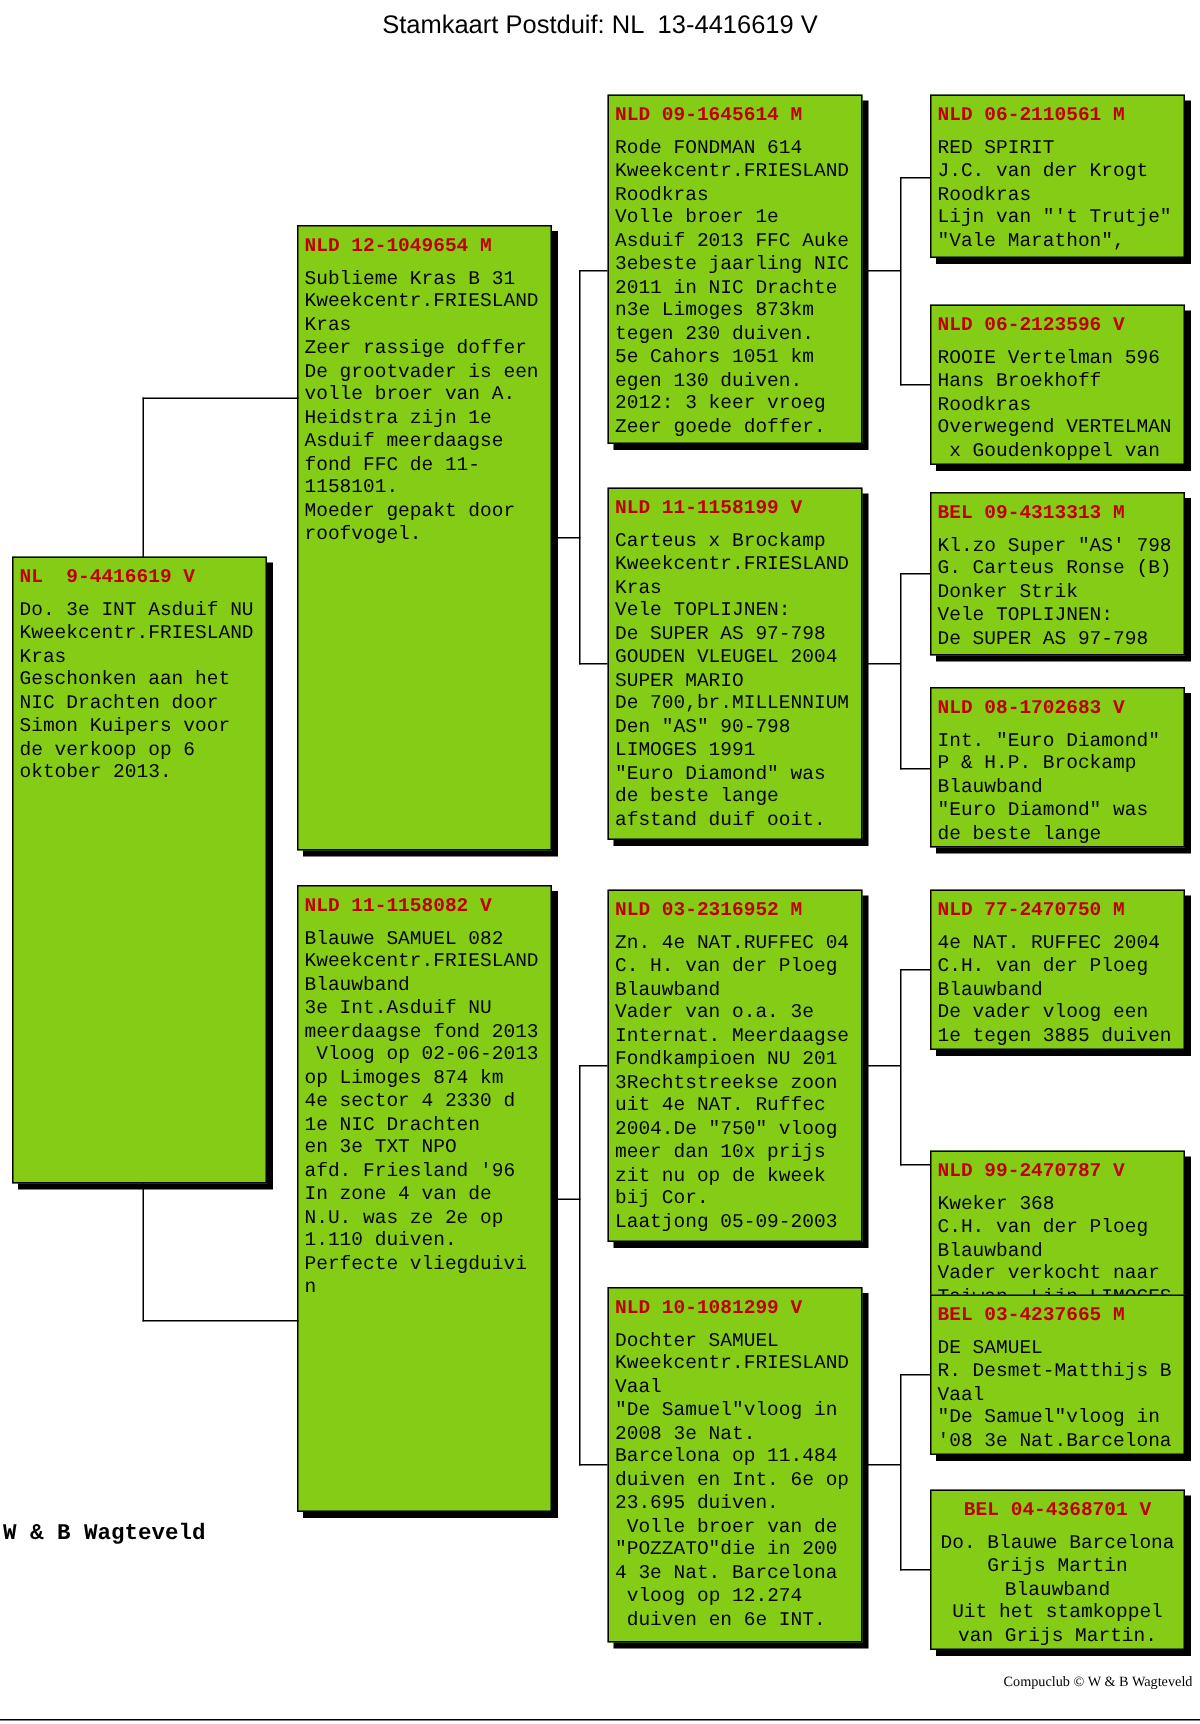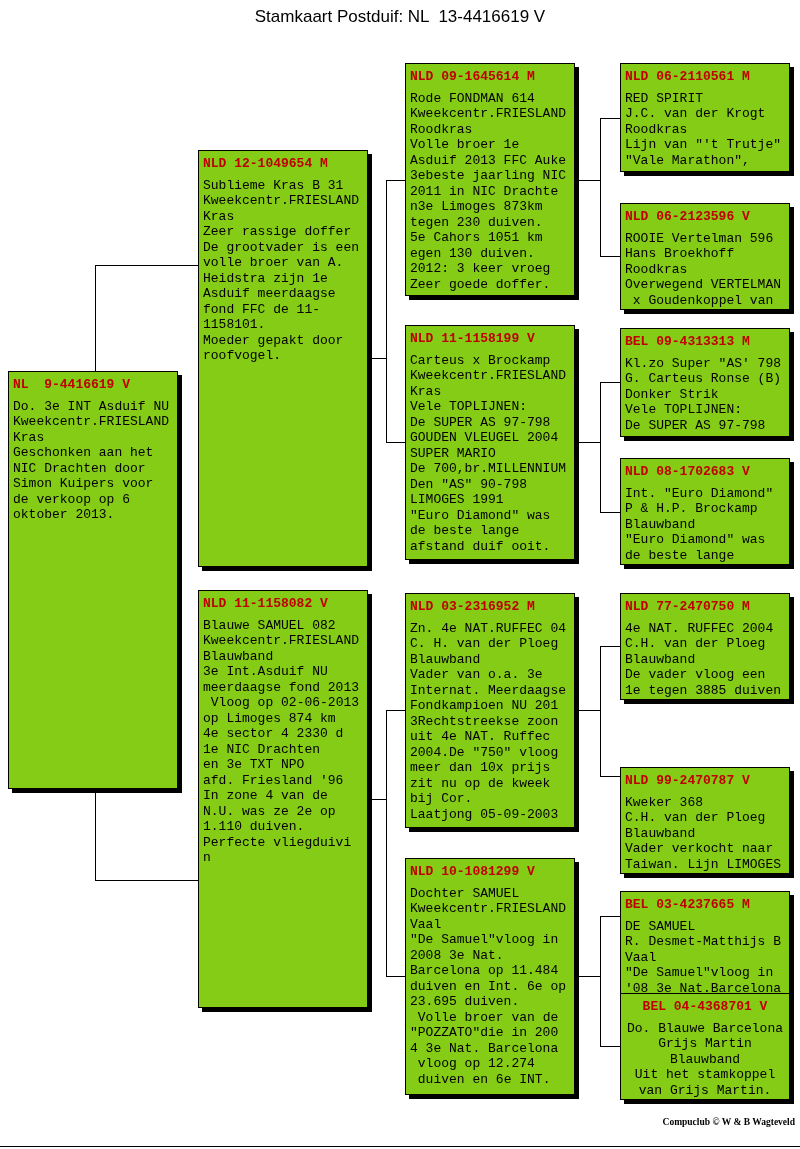--- a/index.html
+++ b/index.html
@@ -48,21 +48,21 @@
   .b-gp1 { left: 405px; top: 63px;  height: 233px; }
   .b-gp2 { left: 405px; top: 325px; height: 235px; }
   .b-gp3 { left: 405px; top: 593px; height: 235px; }
   .b-gp4 { left: 405px; top: 858px; height: 237px; }
   .b-gg1 { left: 620px; top: 63px;  height: 109px; }
   .b-gg2 { left: 620px; top: 203px; height: 107px; }
   .b-gg3 { left: 620px; top: 328px; height: 109px; }
   .b-gg4 { left: 620px; top: 458px; height: 107px; }
   .b-gg5 { left: 620px; top: 593px; height: 107px; }
   .b-gg6 { left: 620px; top: 723px; height: 107px; margin-top: 44px; }
-  .b-gg7 { left: 620px; top: 863px; height: 107px; margin-top: 28px; }
+  .b-gg7 { left: 620px; top: 863px; height: 107px; }
   .b-gg8 { left: 620px; top: 993px; height: 107px; text-align: center; }
   .lh { position: absolute; height: 1px; background: #000; }
   .lv { position: absolute; width: 1px; background: #000; }
   #footer {
     position: absolute;
     left: 2px; top: 1014px;
     font-family: "Liberation Mono", monospace;
     color: #000;
   }
   #footer-name {
@@ -72,21 +72,21 @@
   }
   #footer-address {
     font-size: 12px;
     line-height: 16.5px;
     white-space: pre;
   }
   #credit {
     position: absolute;
     right: 5px; top: 1117px;
     font-family: "Liberation Serif", serif;
-    font-weight: bold;
+    font-weight: normal;
     font-size: 9.5px;
     color: #000;
   }
 </style>
 </head>
 <body>
 
 <div id="page">
 
   <div id="title">Stamkaart Postduif: NL  13-4416619 V</div>
@@ -297,19 +297,20 @@
   <div class="lv" style="left:600px;top:646px;height:131px"></div>
   <div class="lh" style="left:600px;top:646px;width:20px"></div>
   <div class="lh" style="left:600px;top:776px;width:20px"></div>
 
   <div class="lh" style="left:576px;top:976px;width:24px"></div>
   <div class="lv" style="left:600px;top:916px;height:131px"></div>
   <div class="lh" style="left:600px;top:916px;width:20px"></div>
   <div class="lh" style="left:600px;top:1046px;width:20px"></div>
 
   <div id="footer">
+    <div id="footer-name">W &amp; B Wagteveld</div>
   </div>
 
   <div id="credit">Compuclub © W &amp; B Wagteveld</div>
 
   <div class="lh" style="left:0;top:1146px;width:800px"></div>
 
 </div>
 
 </body></html>

